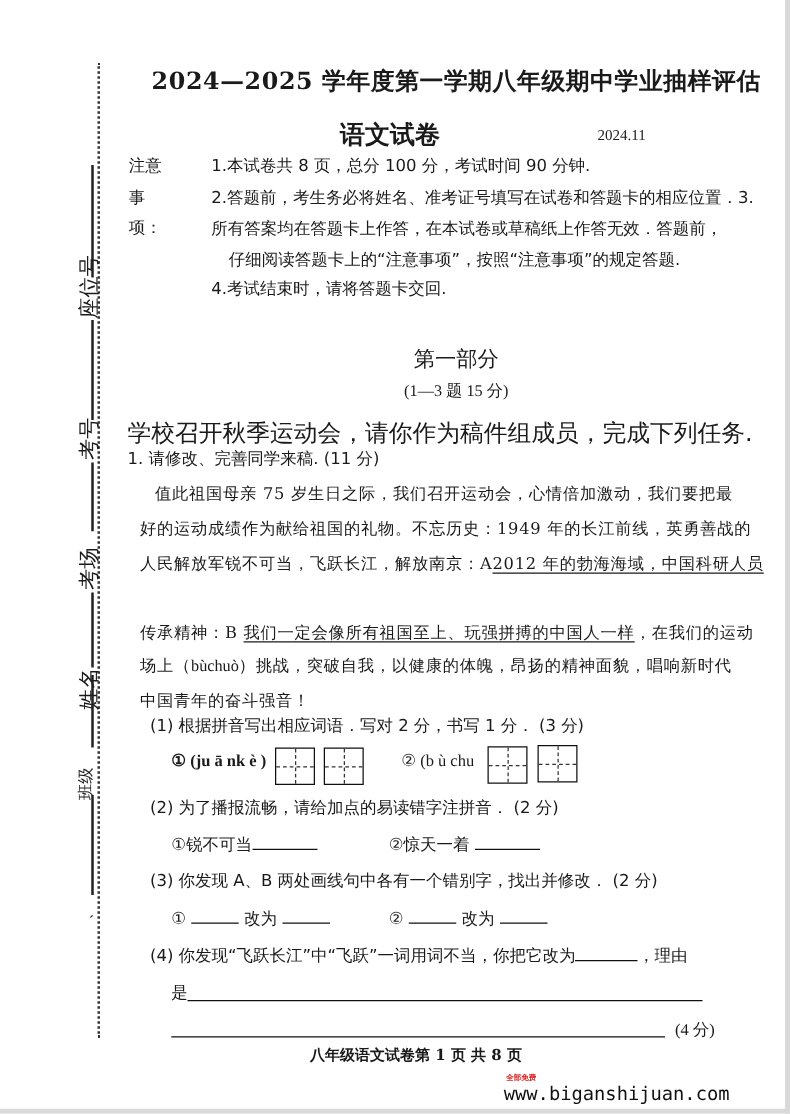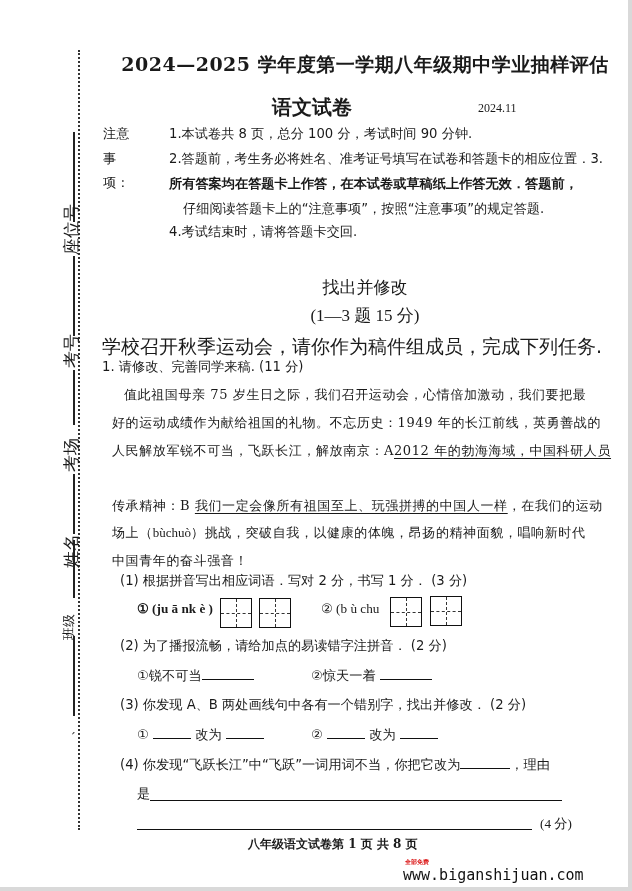--- a/index.html
+++ b/index.html
@@ -18,21 +18,21 @@
     
     .title { position: absolute; left: 100px; top: 52px; width: 530px; text-align: center; font-size: 19px; font-weight: bold; letter-spacing: 0.5px; font-family: "DejaVu Serif", serif; }
     .subtitle { position: absolute; left: 272px; top: 94px; font-size: 20px; font-weight: bold; font-family: "DejaVu Sans", sans-serif; }
     .date { position: absolute; left: 478px; top: 101px; font-size: 12px; font-family: "Liberation Serif", serif; }
 
     .notice { position: absolute; left: 103px; top: 122px; font-size: 13.2px; line-height: 24.5px; font-family: "DejaVu Sans", sans-serif; }
     .notice .lbl { position: absolute; left: 0; top: 0; }
     .notice .line { position: absolute; white-space: nowrap; }
 
     .part-title { position: absolute; left: 100px; top: 276px; width: 530px; text-align: center; font-size: 17px; font-family: "DejaVu Sans", sans-serif; }
-    .part-sub { position: absolute; left: 100px; top: 304px; width: 530px; text-align: center; font-size: 17px; font-family: "Liberation Serif", serif; }
+    .part-sub { position: absolute; left: 100px; top: 304px; width: 530px; text-align: center; font-size: 13px; font-family: "Liberation Serif", serif; }
 
     .intro { position: absolute; left: 102px; top: 334px; font-size: 19px; font-family: "DejaVu Sans", sans-serif; white-space: nowrap; }
     .q1 { position: absolute; left: 102px; top: 358px; font-size: 13.2px; font-family: "DejaVu Sans", sans-serif; white-space: nowrap; }
 
     .passage { position: absolute; left: 112px; font-size: 13px; font-family: "DejaVu Serif", serif; white-space: nowrap; letter-spacing: 0.6px; }
     .ul { text-decoration: underline; text-underline-offset: 3px; }
     .pinyin { font-family: "Liberation Serif", serif; letter-spacing: 0; }
 
     .sub { position: absolute; font-size: 13.2px; font-family: "DejaVu Sans", sans-serif; white-space: nowrap; }
     .box { position: absolute; width: 32px; height: 30px; border: 1.5px solid #111; background:
@@ -72,26 +72,26 @@
   </div>
 
   <div class="title">2024—2025 学年度第一学期八年级期中学业抽样评估</div>
   <div class="subtitle">语文试卷</div>
   <div class="date">2024.11</div>
 
   <div class="notice">
     <span class="lbl">注意事项：</span>
     <span class="line" style="left:66px;top:0;">1.本试卷共 8 页，总分 100 分，考试时间 90 分钟.</span>
     <span class="line" style="left:66px;top:25px;">2.答题前，考生务必将姓名、准考证号填写在试卷和答题卡的相应位置．3.</span>
-    <span class="line" style="left:66px;top:50px;font-weight:bold;">所有答案均在答题卡上作答，在本试卷或草稿纸上作答无效．答题前，</span>
+    <span class="line" style="left:66px;top:50px;">所有答案均在答题卡上作答，在本试卷或草稿纸上作答无效．答题前，</span>
     <span class="line" style="left:80px;top:75px;">仔细阅读答题卡上的“注意事项”，按照“注意事项”的规定答题.</span>
     <span class="line" style="left:66px;top:98px;">4.考试结束时，请将答题卡交回.</span>
   </div>
 
-  <div class="part-title">找出并修改</div>
+  <div class="part-title">第一部分</div>
   <div class="part-sub">(1—3 题  15 分)</div>
 
   <div class="intro">学校召开秋季运动会，请你作为稿件组成员，完成下列任务.</div>
   <div class="q1">1. 请修改、完善同学来稿.  (11 分)</div>
 
   <div class="passage" style="left:124px;top:386px;">值此祖国母亲 75 岁生日之际，我们召开运动会，心情倍加激动，我们要把最</div>
   <div class="passage" style="top:414px;">好的运动成绩作为献给祖国的礼物。不忘历史：1949 年的长江前线，英勇善战的</div>
   <div class="passage" style="top:442px;">
     <span>人民解放军锐不可当，飞跃长江，解放南京：A</span><span class="ul">2012 年的勃海海域，中国科研人员</span>
   </div>

